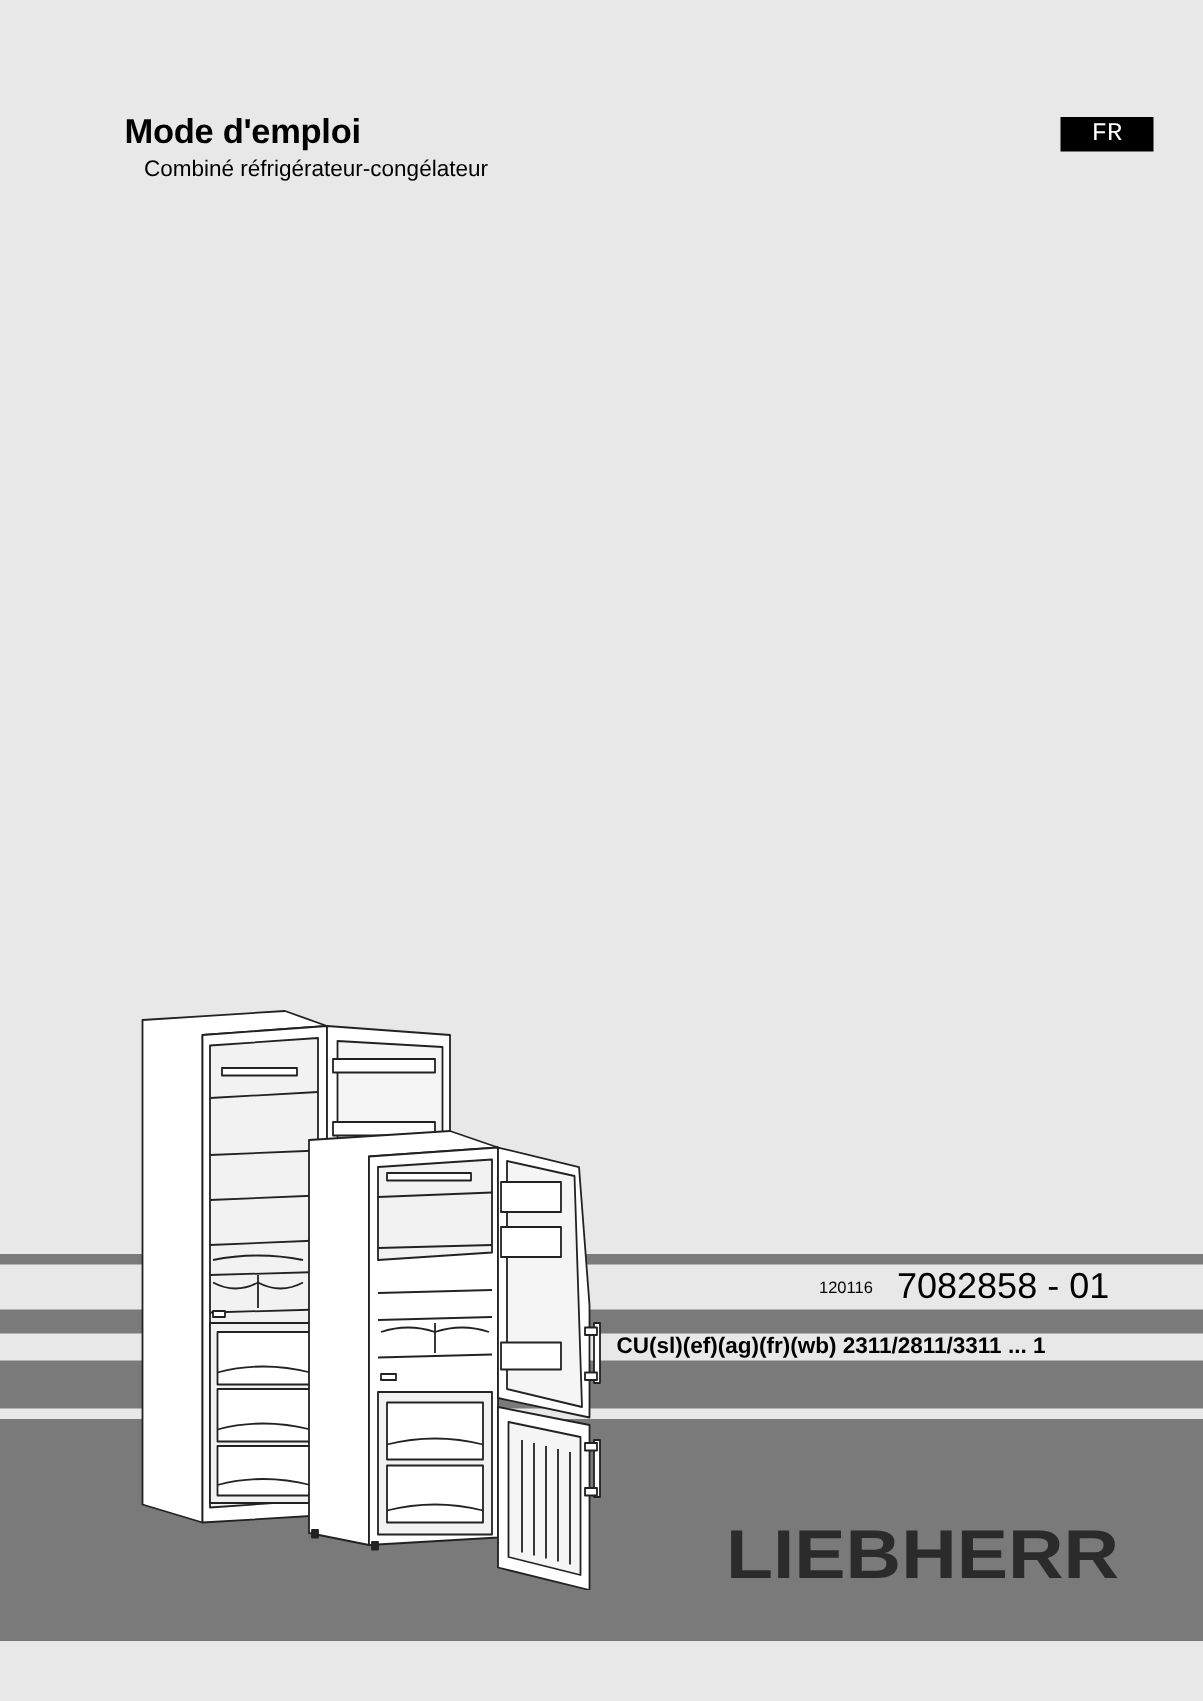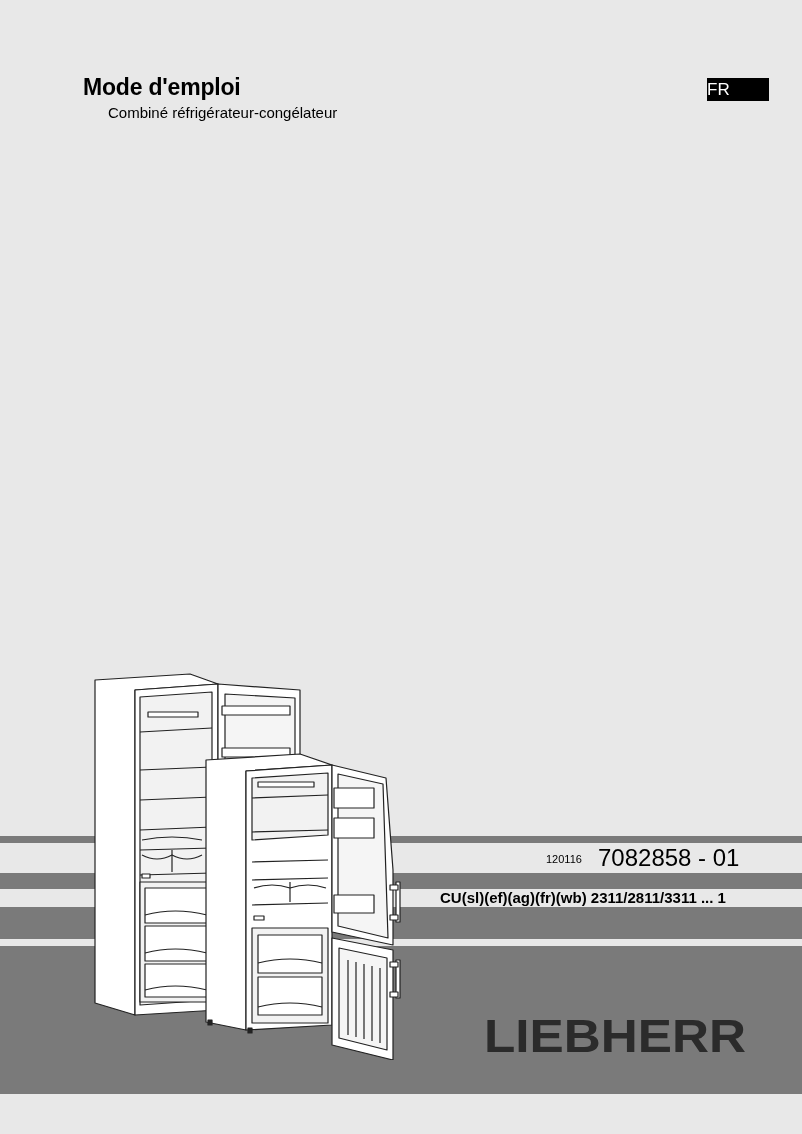--- a/index.html
+++ b/index.html
@@ -7,40 +7,40 @@
     width:802px; height:1134px; position:relative; overflow:hidden;
     background:#e8e8e8;
     font-family:"Liberation Sans", sans-serif;
     color:#000;
   }
   .abs { position:absolute; }
   .title {
     left:83px; top:74px; font-size:23px; font-weight:bold; letter-spacing:-0.2px;
   }
   .subtitle {
-    left:96px; top:104px; font-size:15px;margin-left:12px;
+    left:96px; top:104px; font-size:15px;
   }
   .lang-badge {
     left:707px; top:78px; width:62px; height:23px;
     background:#000; color:#fff; font-size:17px;
-    display:flex; align-items:center; 
+    display:flex; align-items:center; justify-content:center;font-family:Liberation Mono, monospace;
   }
   .band { position:absolute; left:0; width:802px; background:#7a7a7a; }
   .band-1 { top:836px; height:7px; }
   .band-2 { top:873px; height:16px; }
   .band-3 { top:907px; height:32px; }
   .band-4 { top:946px; height:148px; }
   .docdate {
     left:546px; top:853px; font-size:11px;text-align:right;
   }
   .docnum {
     left:598px; top:844px; font-size:24px; font-weight:normal;
   }
   .models {
-    left:440px; top:889px; font-size:15px; font-weight:bold;
+    left:411px; top:889px; font-size:15px; font-weight:bold;
   }
   .logo {
     left:484px; top:1015px; width:262px; height:40px;
   }
   .fridges { left:90px; top:670px; width:320px; height:390px; }
 </style>
 </head>
 <body>
 
 <div class="abs title">Mode d'emploi</div>

